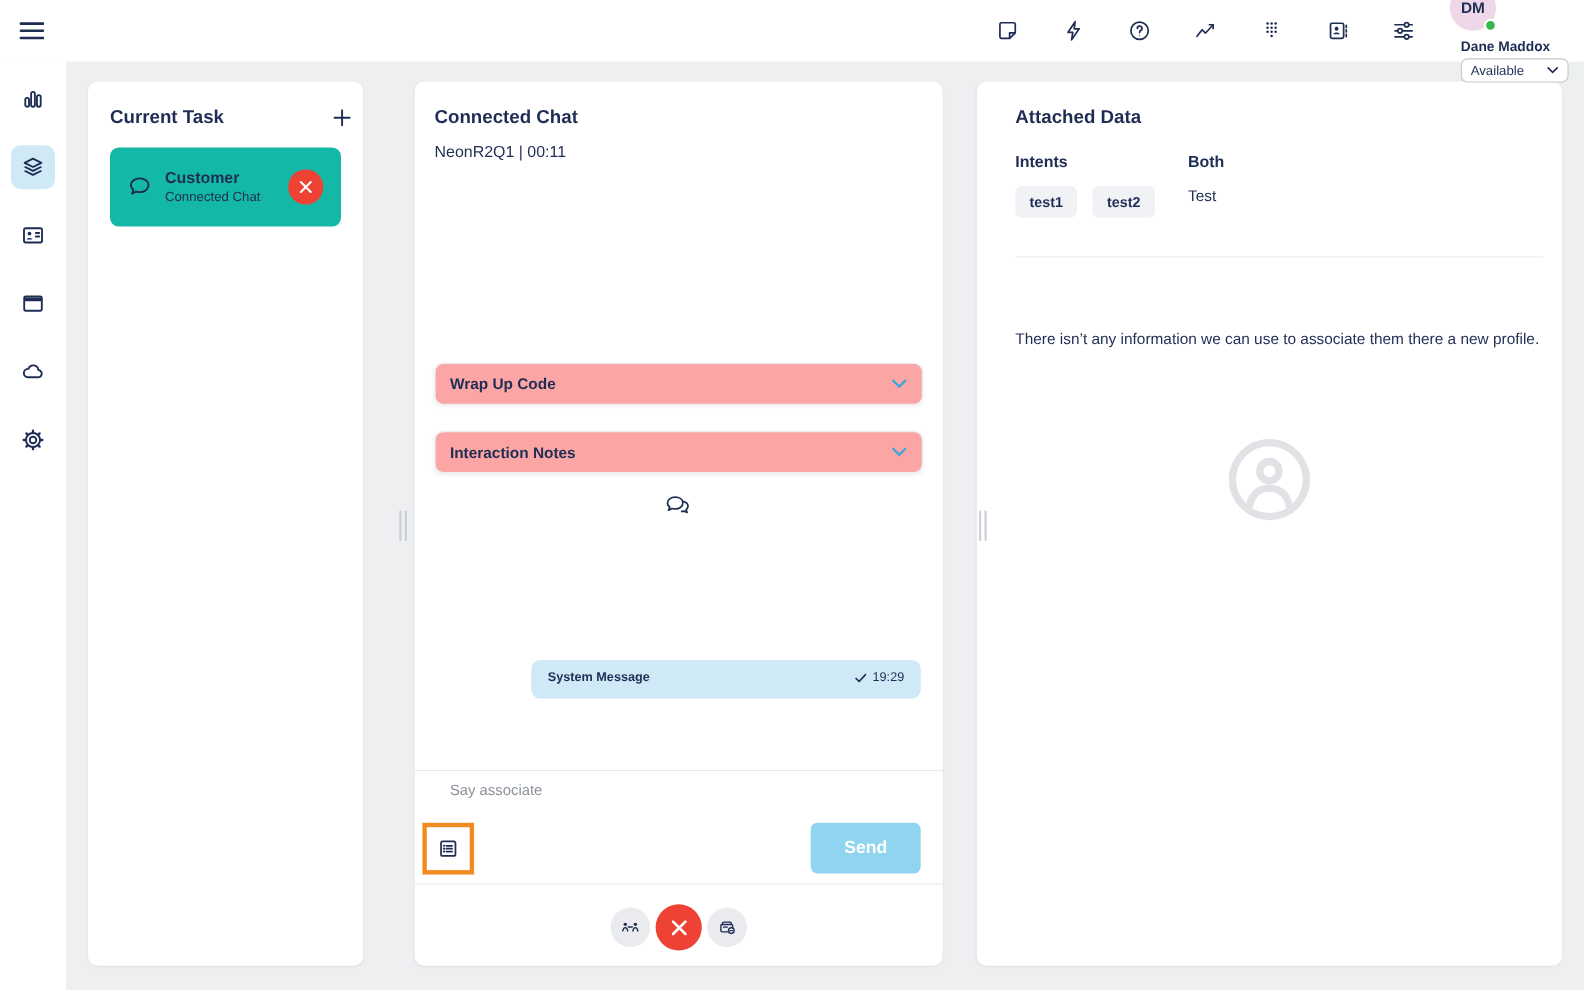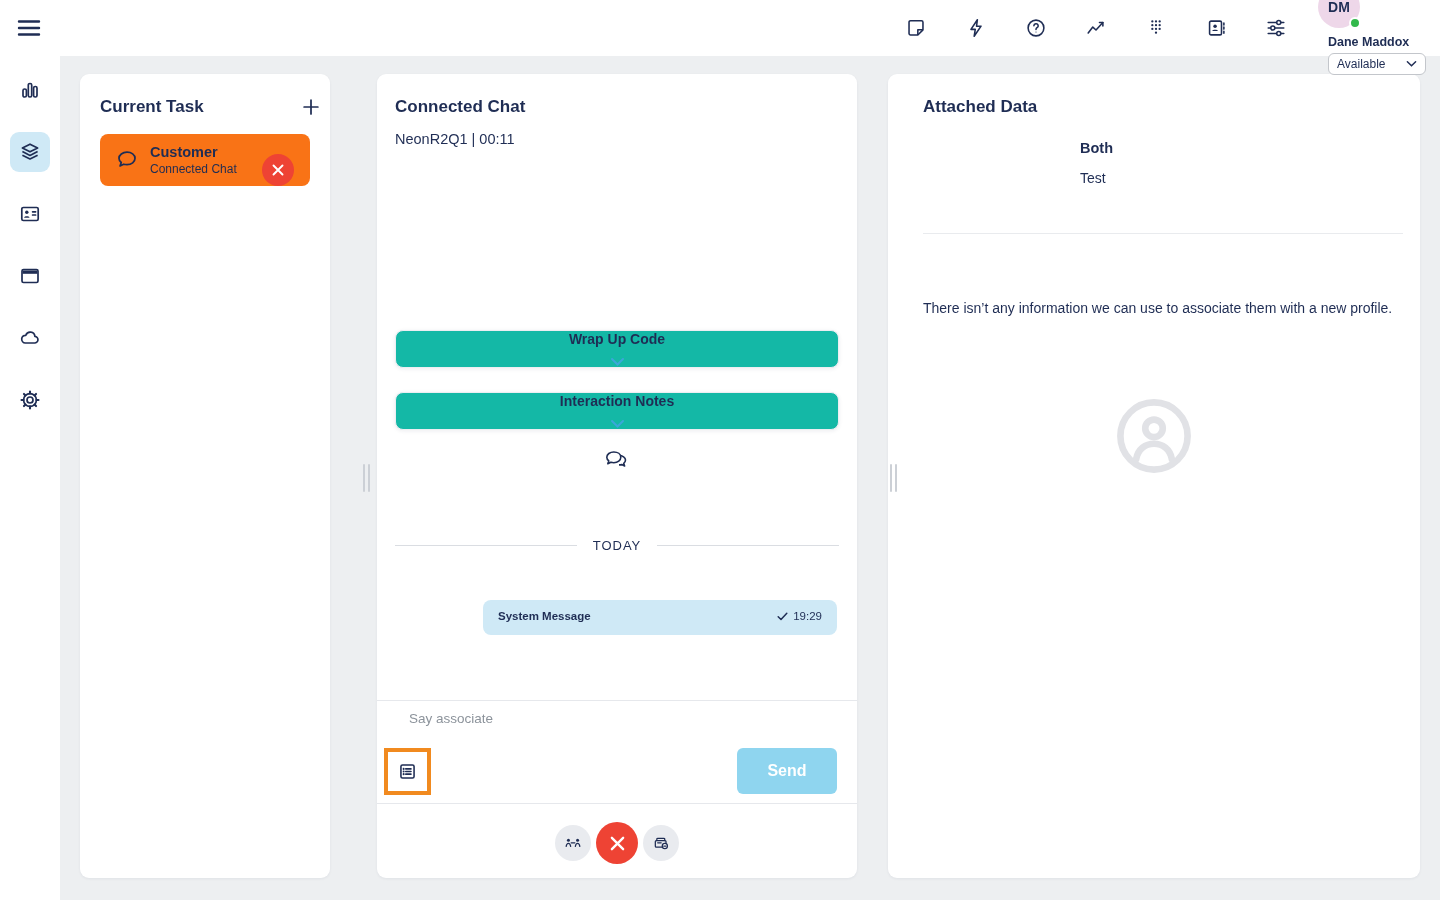--- a/index.html
+++ b/index.html
@@ -34,40 +34,40 @@
 
   
   .card { position:absolute; top:74px; height:804px; background:#fff; border-radius:9px;
     box-shadow:0 1px 3px rgba(20,30,60,.06); }
   .panel-title { font-size:17px; font-weight:bold; }
 
   
   .task-panel { left:80px; width:250px; }
   .task-head { display:flex; align-items:center; justify-content:space-between; padding:22px 8px 0 20px; }
   .plus-btn { background:none; border:none; cursor:pointer; }
-  .task-card { position:relative; margin:16px auto 0; width:210px; height:52px; background:#f97316;
+  .task-card { position:relative; margin:16px auto 0; width:210px; height:72px; background:#14b8a6;
     border-radius:8px; display:flex; align-items:center; padding:0 14px; cursor:pointer; }
   .task-card-texts { margin-left:10px; }
   .task-card-title { font-size:14.5px; font-weight:bold; }
   .task-card-sub { font-size:12px; margin-top:2px; }
   .task-close { position:absolute; right:16px; top:20px; width:32px; height:32px; border-radius:50%;
     background:#ee4334; border:none; display:flex; align-items:center; justify-content:center; cursor:pointer; }
 
   
   .resize-handle { position:absolute; top:464px; height:28px; display:flex; gap:3px; cursor:col-resize; z-index:6; }
   .resize-handle span { width:2px; height:28px; background:#ccd0d6; border-radius:2px; }
   .rh1 { left:363px; } .rh2 { left:890px; }
 
   
   .chat-panel { left:377px; width:480px; }
   .chat-title { position:absolute; left:18px; top:23px; }
   .chat-session { position:absolute; left:18px; top:57px; font-size:14.5px; }
-  .accordion { position:absolute; left:18px; width:444px; height:38px; background:#14b8a6;
+  .accordion { position:absolute; left:18px; width:444px; height:38px; background:#fca5a5;
     border:1px solid #eceef2; border-radius:8px; box-shadow:0 1px 4px rgba(20,30,60,.08);
-    display:flex; align-items:center; justify-content:space-between; padding:0 13px; cursor:pointer;flex-direction:column; }
+    display:flex; align-items:center; justify-content:space-between; padding:0 13px; cursor:pointer; }
   .accordion-label { font-size:14px; font-weight:bold; }
   .acc1 { top:256px; } .acc2 { top:318px; }
   .conv-start { position:absolute; left:0; top:372px; width:100%; text-align:center; }
   .conv-start .bubbles { display:flex; justify-content:center; }
   .conv-start-text { margin-top:8px; font-size:14.5px; }
   .day-divider { position:absolute; left:18px; top:464px; width:444px; display:flex; align-items:center; }
   .day-divider::before, .day-divider::after { content:""; flex:1; height:1px; background:#dadde2; }
   .day-label { padding:0 16px; font-size:13px; letter-spacing:1px; }
   .msg-bubble { position:absolute; left:106px; top:526px; width:354px; background:#cfe9f6;
     border-radius:8px; padding:10px 15px 13px; }
@@ -283,23 +283,20 @@
 
   <div class="conv-start">
     <div class="bubbles">
       <svg width="30" height="30" viewBox="0 0 30 30" fill="none" stroke="#1f2d54" stroke-width="1.6" stroke-linejoin="round">
         <path d="M17 9.5c3.6 0 6.5 2 6.5 4.6 0 1.2-.7 2.4-1.8 3.2l.9 2.6-2.8-1.3c-.9.2-1.8.3-2.8.3"></path>
         <path d="M11.8 6c-3.9 0-7 2.3-7 5.2 0 1.4.75 2.7 2 3.6l-1 3 3.1-1.5c.9.3 1.9.4 2.9.4 3.9 0 7-2.3 7-5.5S15.7 6 11.8 6z" fill="#fff"></path>
       </svg>
     </div>
   </div>
 
-  <div class="day-divider">
-    <span class="day-label">TODAY</span>
-  </div>
 
   <div class="msg-bubble">
     <div class="msg-head">
       <span class="msg-sender">System Message</span>
       <span class="msg-time">
         <svg width="11" height="9" viewBox="0 0 11 9" fill="none" stroke="#1f2d54" stroke-width="1.5" stroke-linecap="round" stroke-linejoin="round">
           <path d="M1.2 4.8 4 7.5 9.8 1.3"></path>
         </svg>
         <span>19:29</span>
       </span>
@@ -342,28 +339,35 @@
         <circle cx="16.6" cy="15.6" r="3.1" fill="#fff"></circle>
         <path d="M15.2 15.6h2.8"></path>
       </svg>
     </button>
   </div>
 </section>
 
 <section class="card data-panel">
   <h2 class="panel-title data-title">Attached Data</h2>
 
+  <div class="intents-col">
+    <div class="col-label">Intents</div>
+    <div class="chips">
+      <span class="chip">test1</span>
+      <span class="chip">test2</span>
+    </div>
+  </div>
   <div class="both-col">
     <div class="col-label">Both</div>
     <div class="both-value">Test</div>
   </div>
 
   <div class="data-divider"></div>
 
-  <div class="no-profile-text">There isn’t any information we can use to associate them with a new profile.</div>
+  <div class="no-profile-text">There isn’t any information we can use to associate them there a new profile.</div>
 
   <div class="big-profile">
     <svg width="84" height="84" viewBox="0 0 24 24" fill="none" stroke="#e1e2e6" stroke-width="1.9" stroke-linecap="round">
       <circle cx="12" cy="12" r="9.6"></circle>
       <circle cx="12" cy="9.8" r="2.5"></circle>
       <path d="M6.9 18.6c.5-2.9 2.7-4.4 5.1-4.4s4.6 1.5 5.1 4.4"></path>
     </svg>
   </div>
 </section>
 

